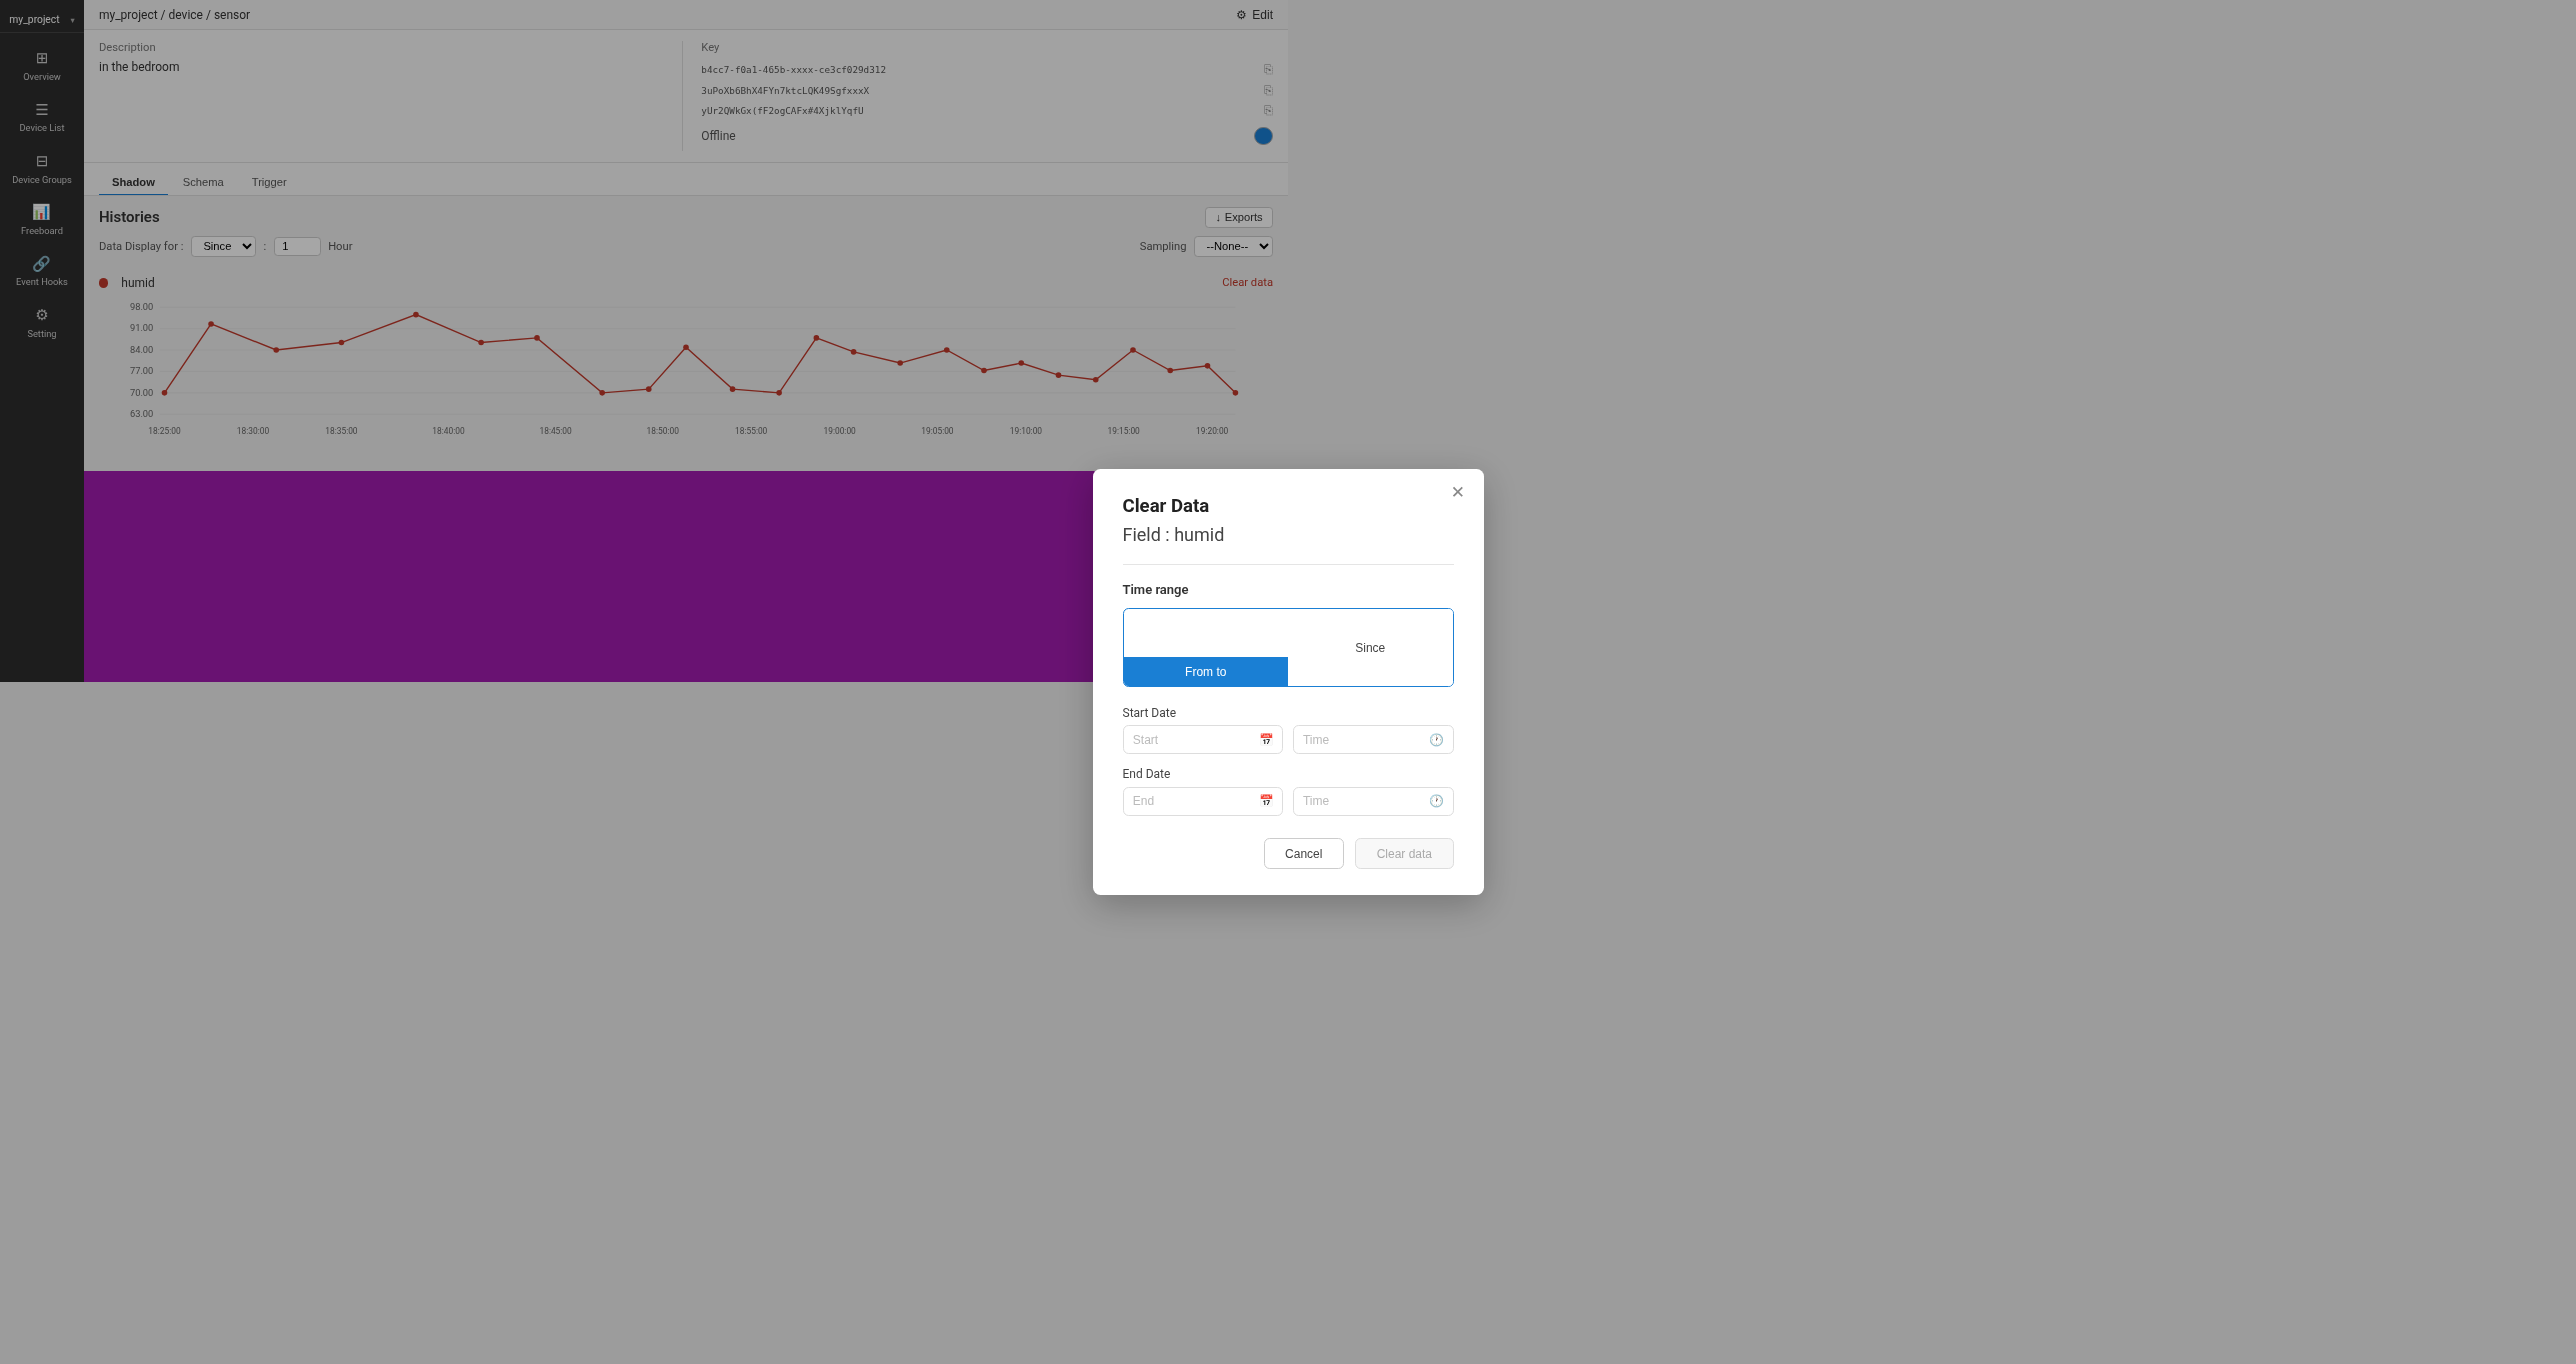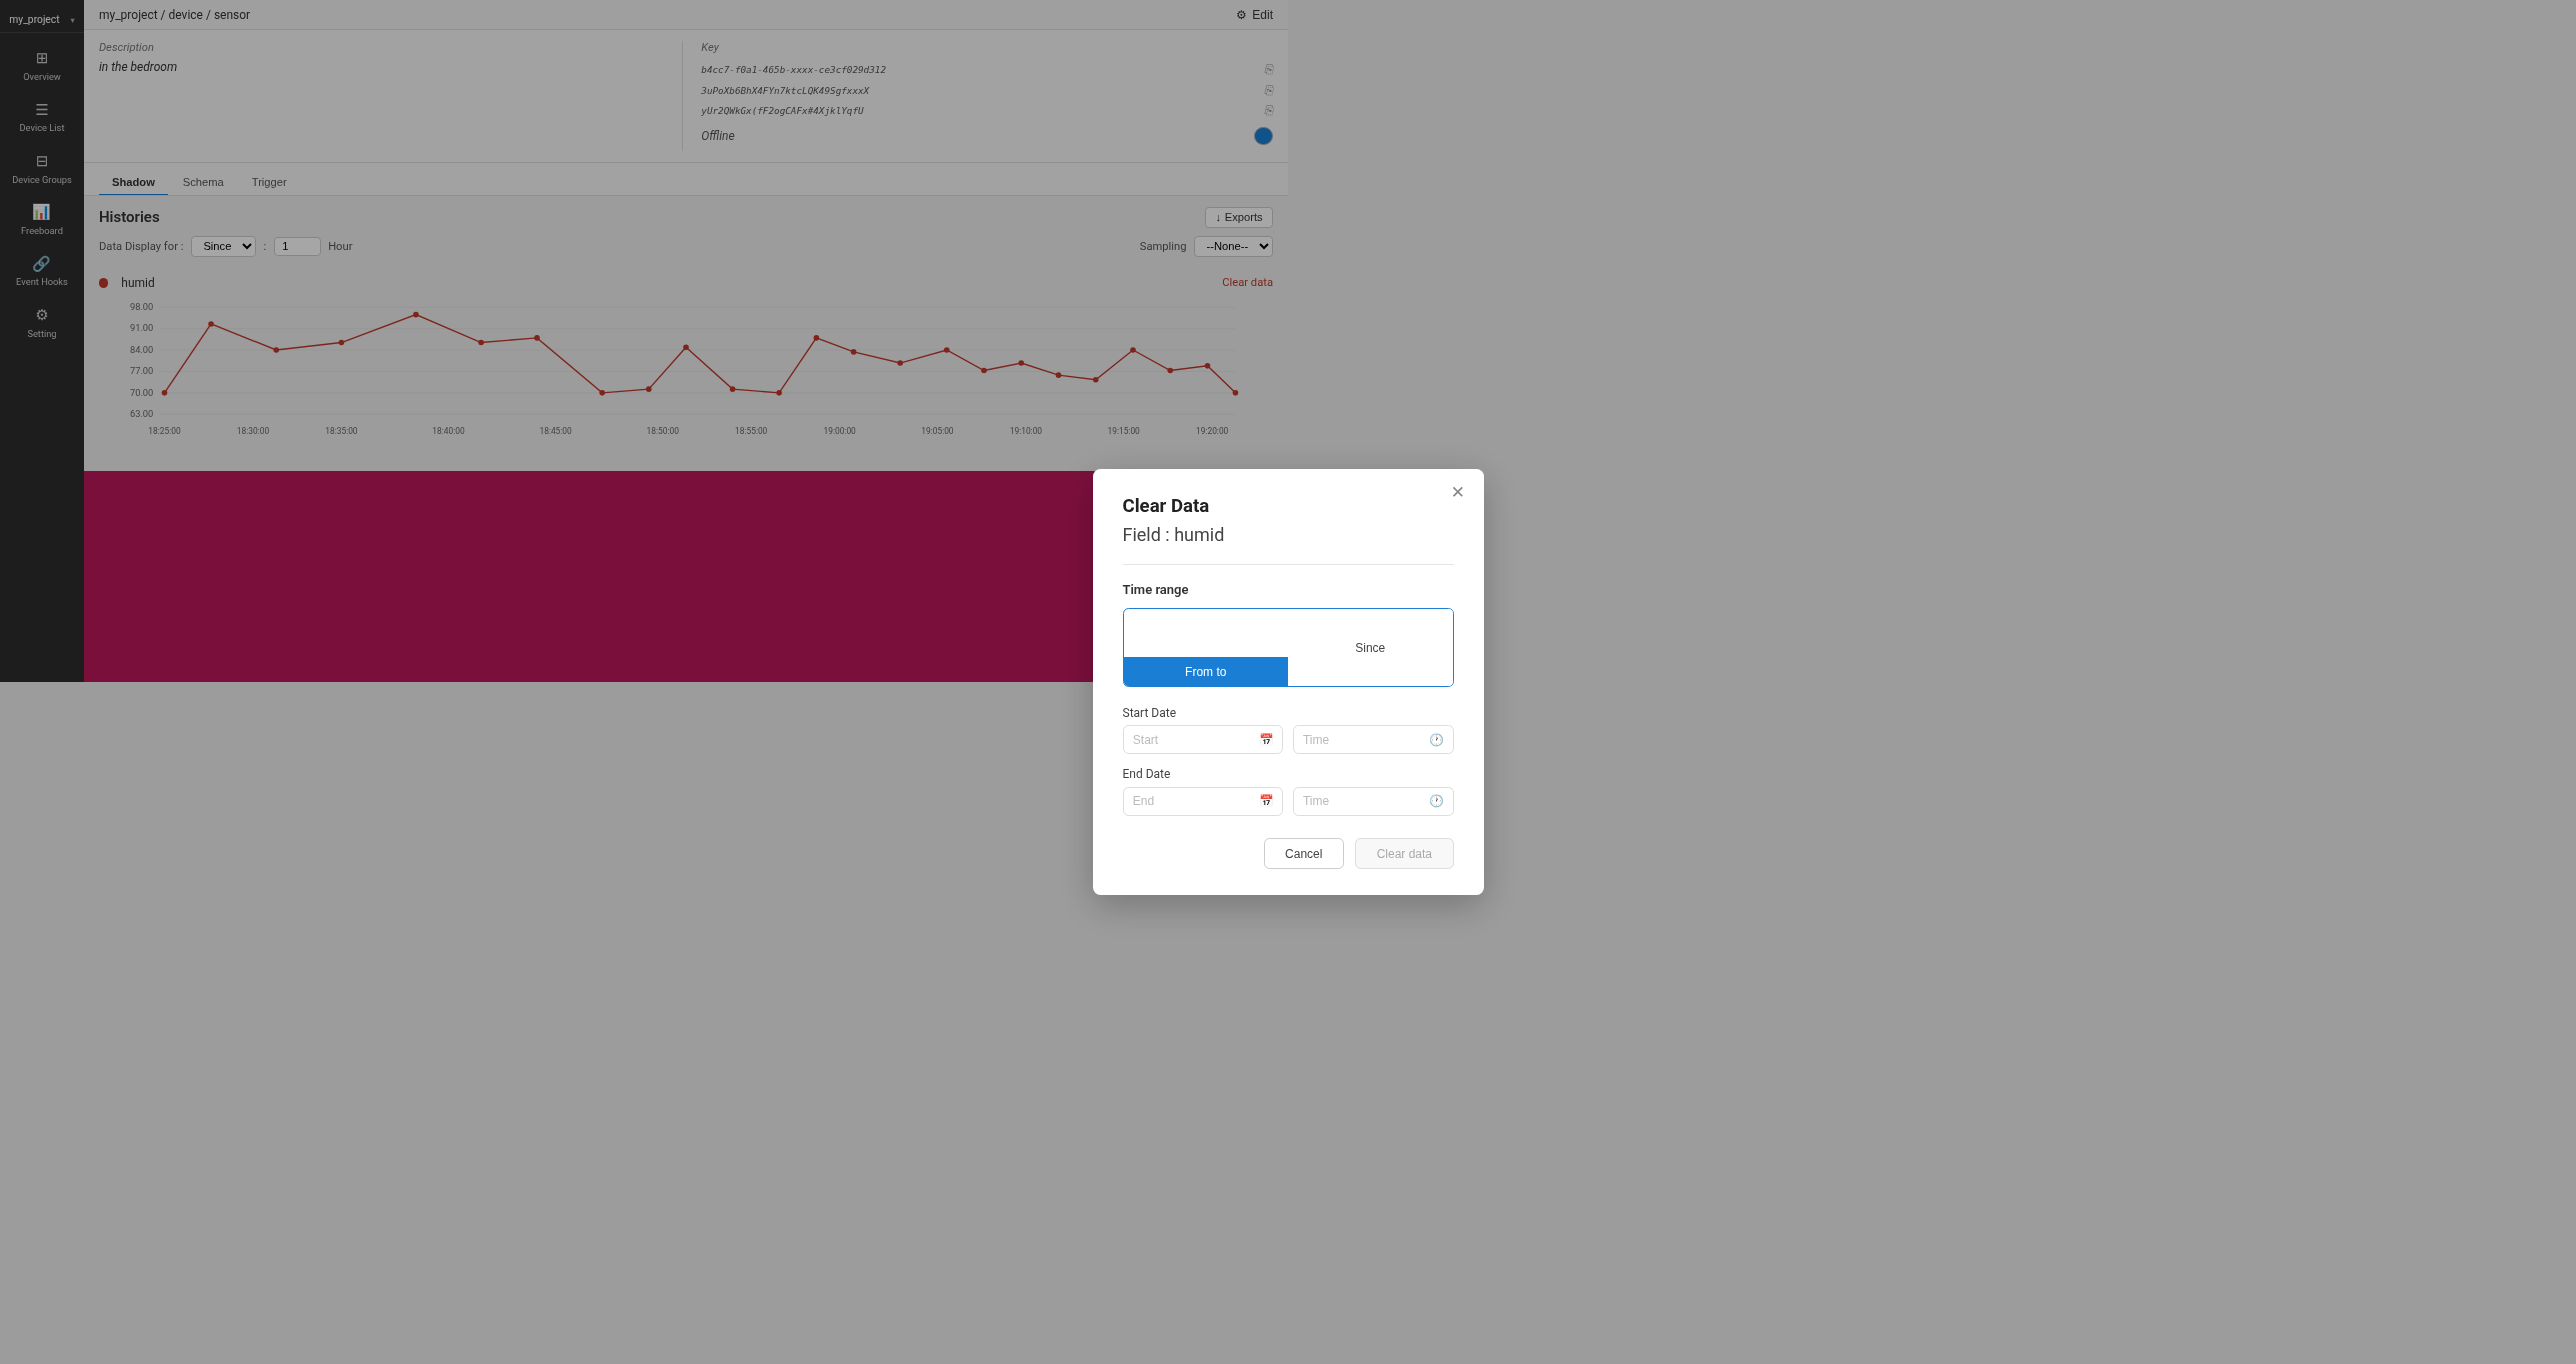--- a/index.html
+++ b/index.html
@@ -51,21 +51,21 @@
       gap: 3.7px;
     }
 
     .sidebar-item .icon {
       font-size: 15px;
     }
 
     
     .main-content {
       flex: 1;
-      background: #be185d;
+      background: #a21caf;
       height: 100%;
       overflow: hidden;
       position: relative;
     }
 
     
     .top-bar {
       background: #f5f5f5;
       border-bottom: 0.9px solid #ddd;
       padding: 7.5px 15px;
@@ -482,21 +482,21 @@
         <span>device</span>
         <span> / </span>
         <span>sensor</span>
       </div>
       <button class="edit-button">
         <span>⚙</span>
         <span>Edit</span>
       </button>
     </div>
 
-    <div style="display:flex; background:#f9f9f9; border-bottom:0.9px solid #ddd; padding:11.2px 15px; gap:11px;font-style:italic;">
+    <div style="display:flex; background:#f9f9f9; border-bottom:0.9px solid #ddd; padding:11.2px 15px; gap:11px;">
       <div style="flex:1;">
         <div class="panel-label">Description</div>
         <div class="panel-value">in the bedroom</div>
       </div>
       <div style="flex:1; border-left:0.9px solid #ddd; padding-left:18.6px;">
         <div class="panel-label">Key</div>
         <div class="key-row">
           <span class="key-text">b4cc7-f0a1-465b-xxxx-ce3cf029d312</span>
           <span class="copy-icon">⎘</span>
         </div>

